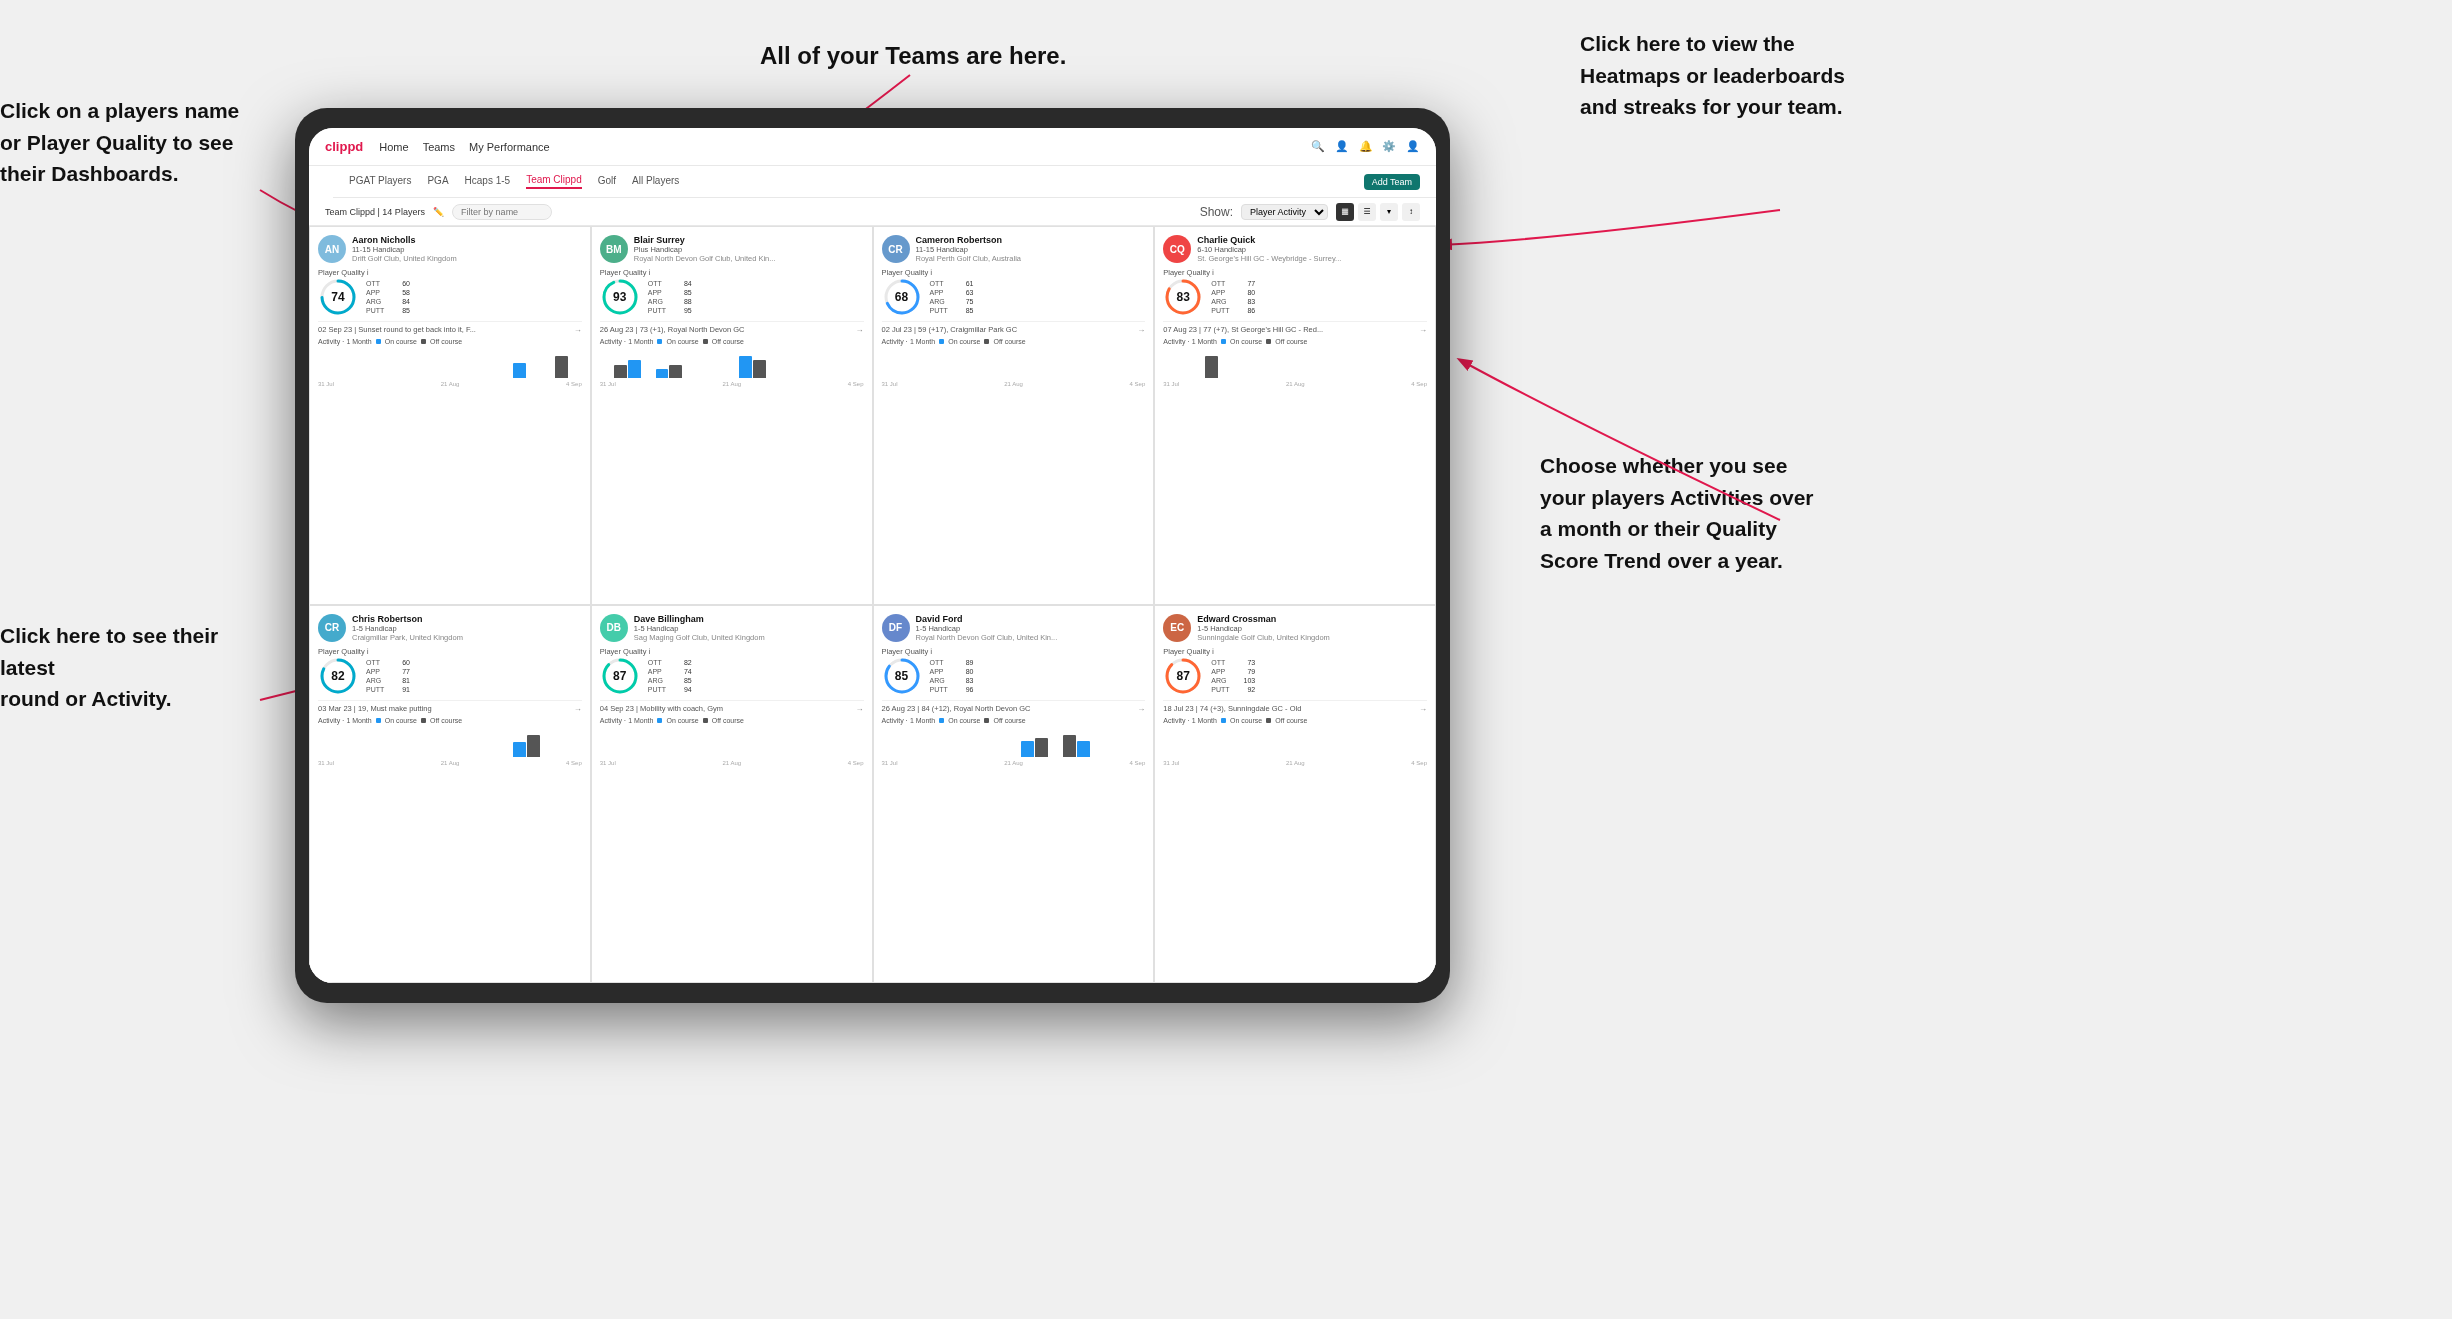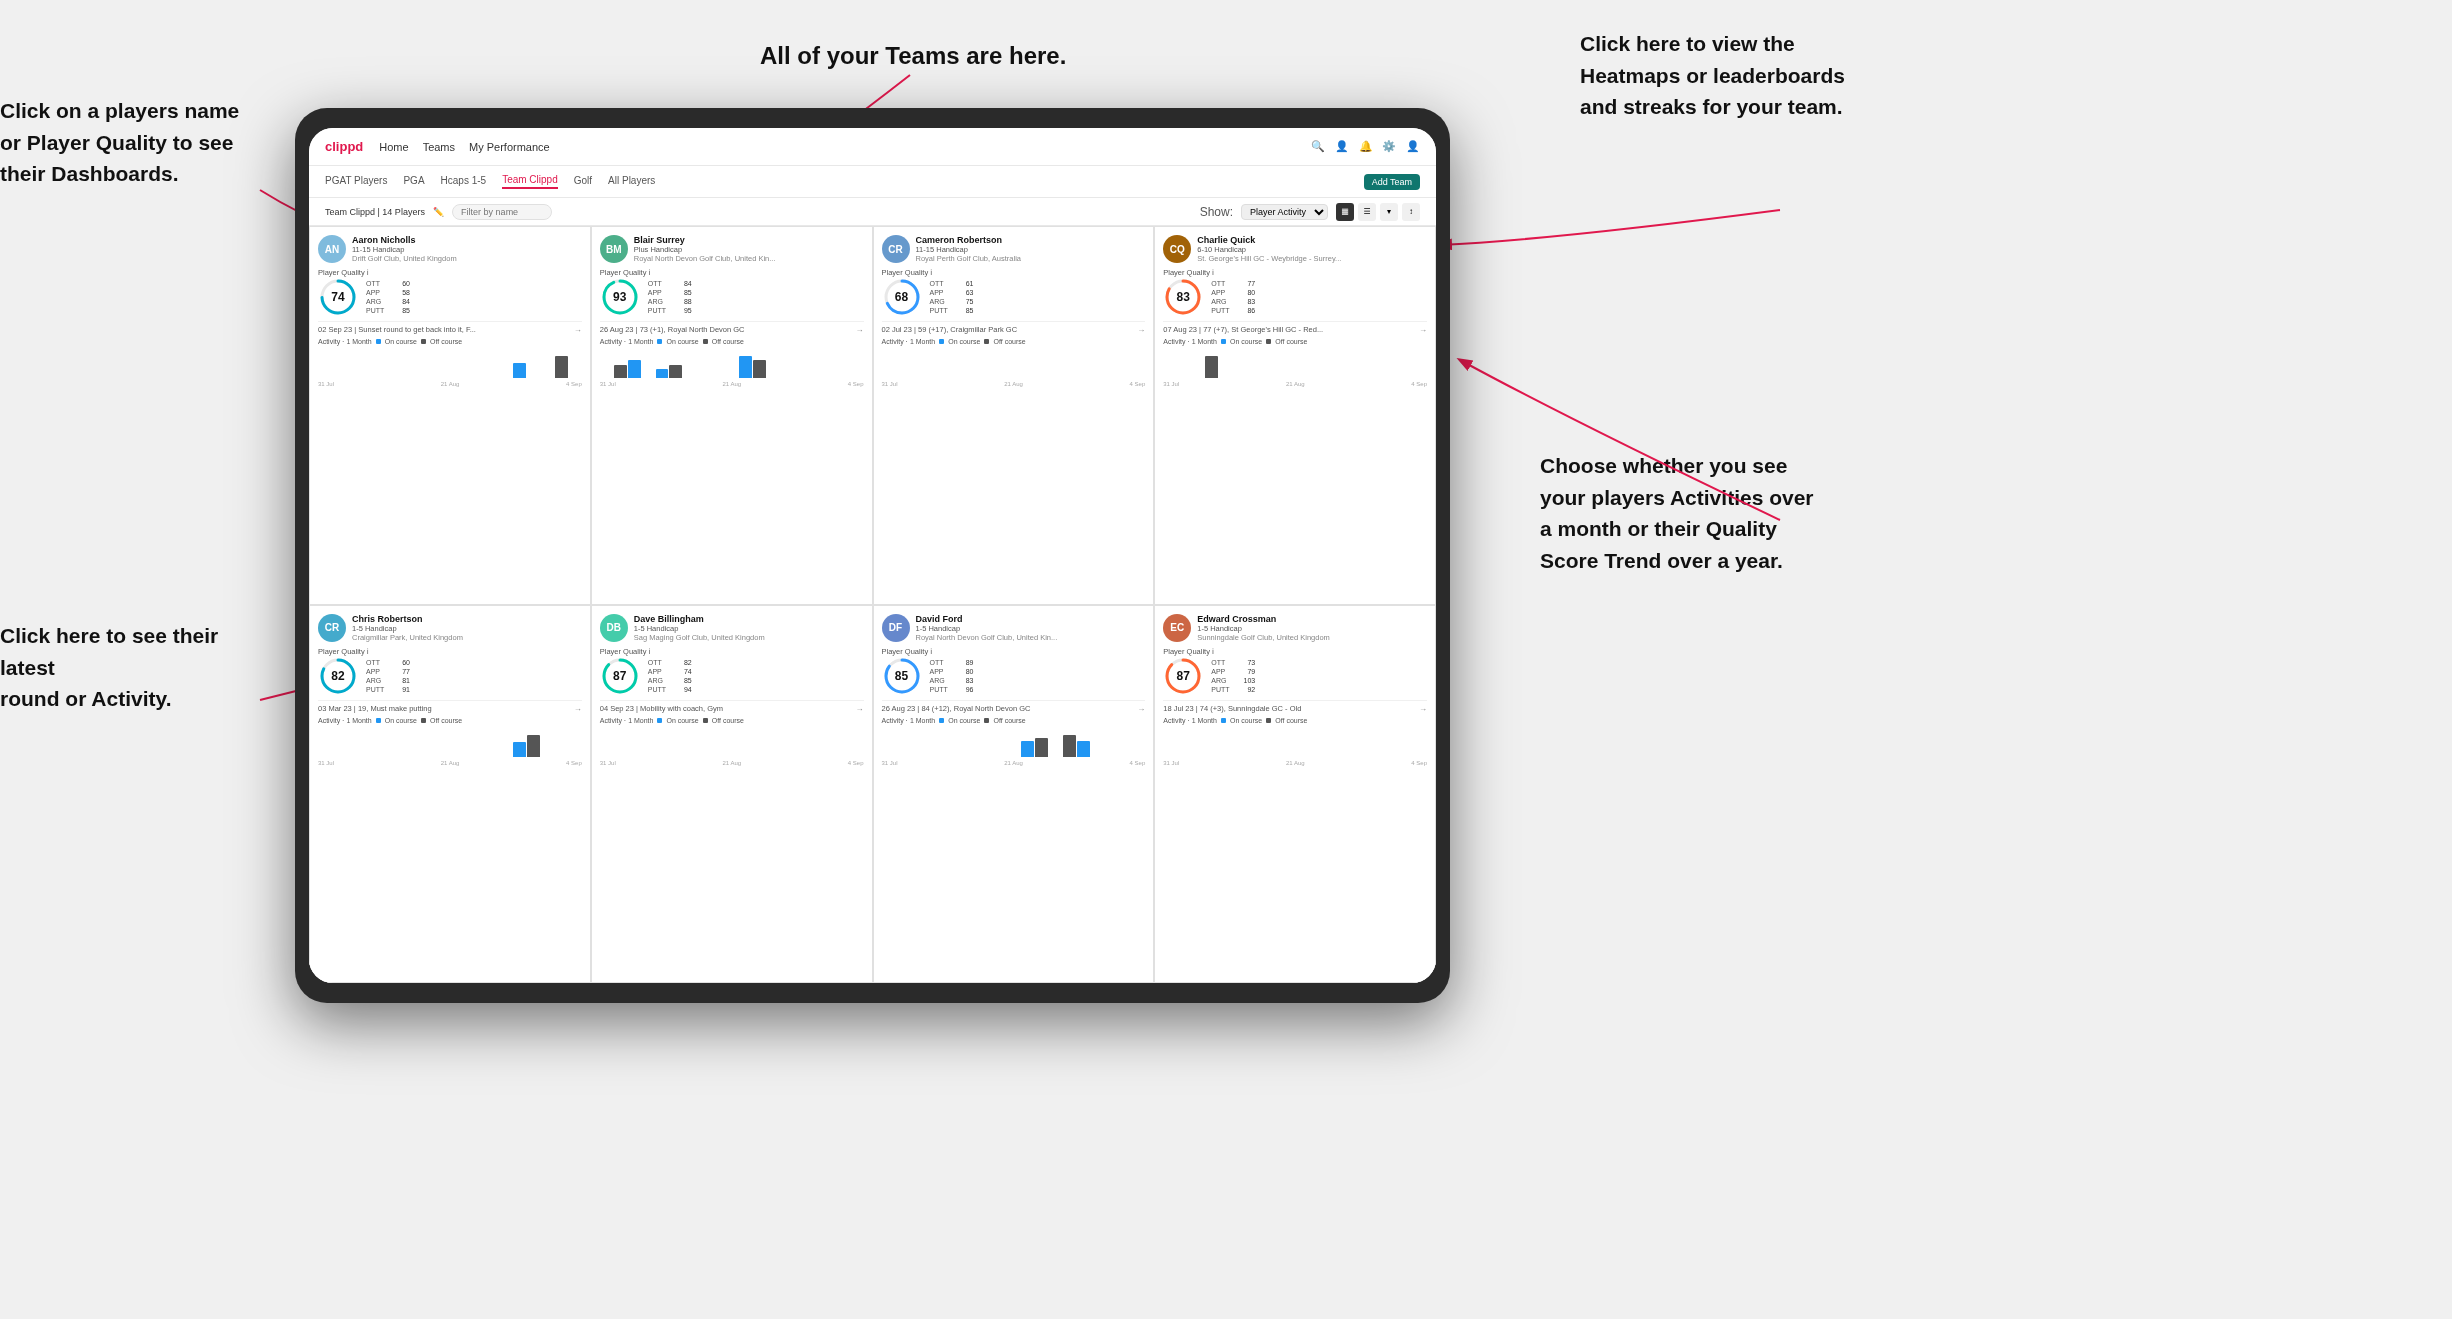--- a/index.html
+++ b/index.html
@@ -67,20 +67,21 @@
     
     .tabbar {
       background: #fff;
       border-bottom: 1px solid #e8e8e8;
       padding: 0 16px;
       height: 32px;
       display: flex;
       align-items: center;
       gap: 16px;
       flex-shrink: 0;
+      margin-left: 24px;
     }
     .tab-item {
       font-size: 10px;
       color: #555;
       cursor: pointer;
       padding-bottom: 2px;
     }
     .tab-item.active {
       color: #e0184d;
       border-bottom: 2px solid #e0184d;
@@ -715,21 +716,21 @@
         <div class="chart-labels">
           <span>31 Jul</span>
           <span>21 Aug</span>
           <span>4 Sep</span>
         </div>
       </div>
     </div>
   </div>
         <div class="player-card">
     <div class="player-header">
-      <div class="player-avatar" style="background:#a16207;">CQ</div>
+      <div class="player-avatar" style="background:#ef4444;">CQ</div>
       <div class="player-info">
         <div class="player-name">Charlie Quick</div>
         <div class="player-handicap">6-10 Handicap</div>
         <div class="player-club">St. George's Hill GC - Weybridge - Surrey...</div>
       </div>
     </div>
     <div class="quality-section">
       <div>
         <div class="quality-label">Player Quality ℹ</div>
         <div class="quality-circle-wrap">

